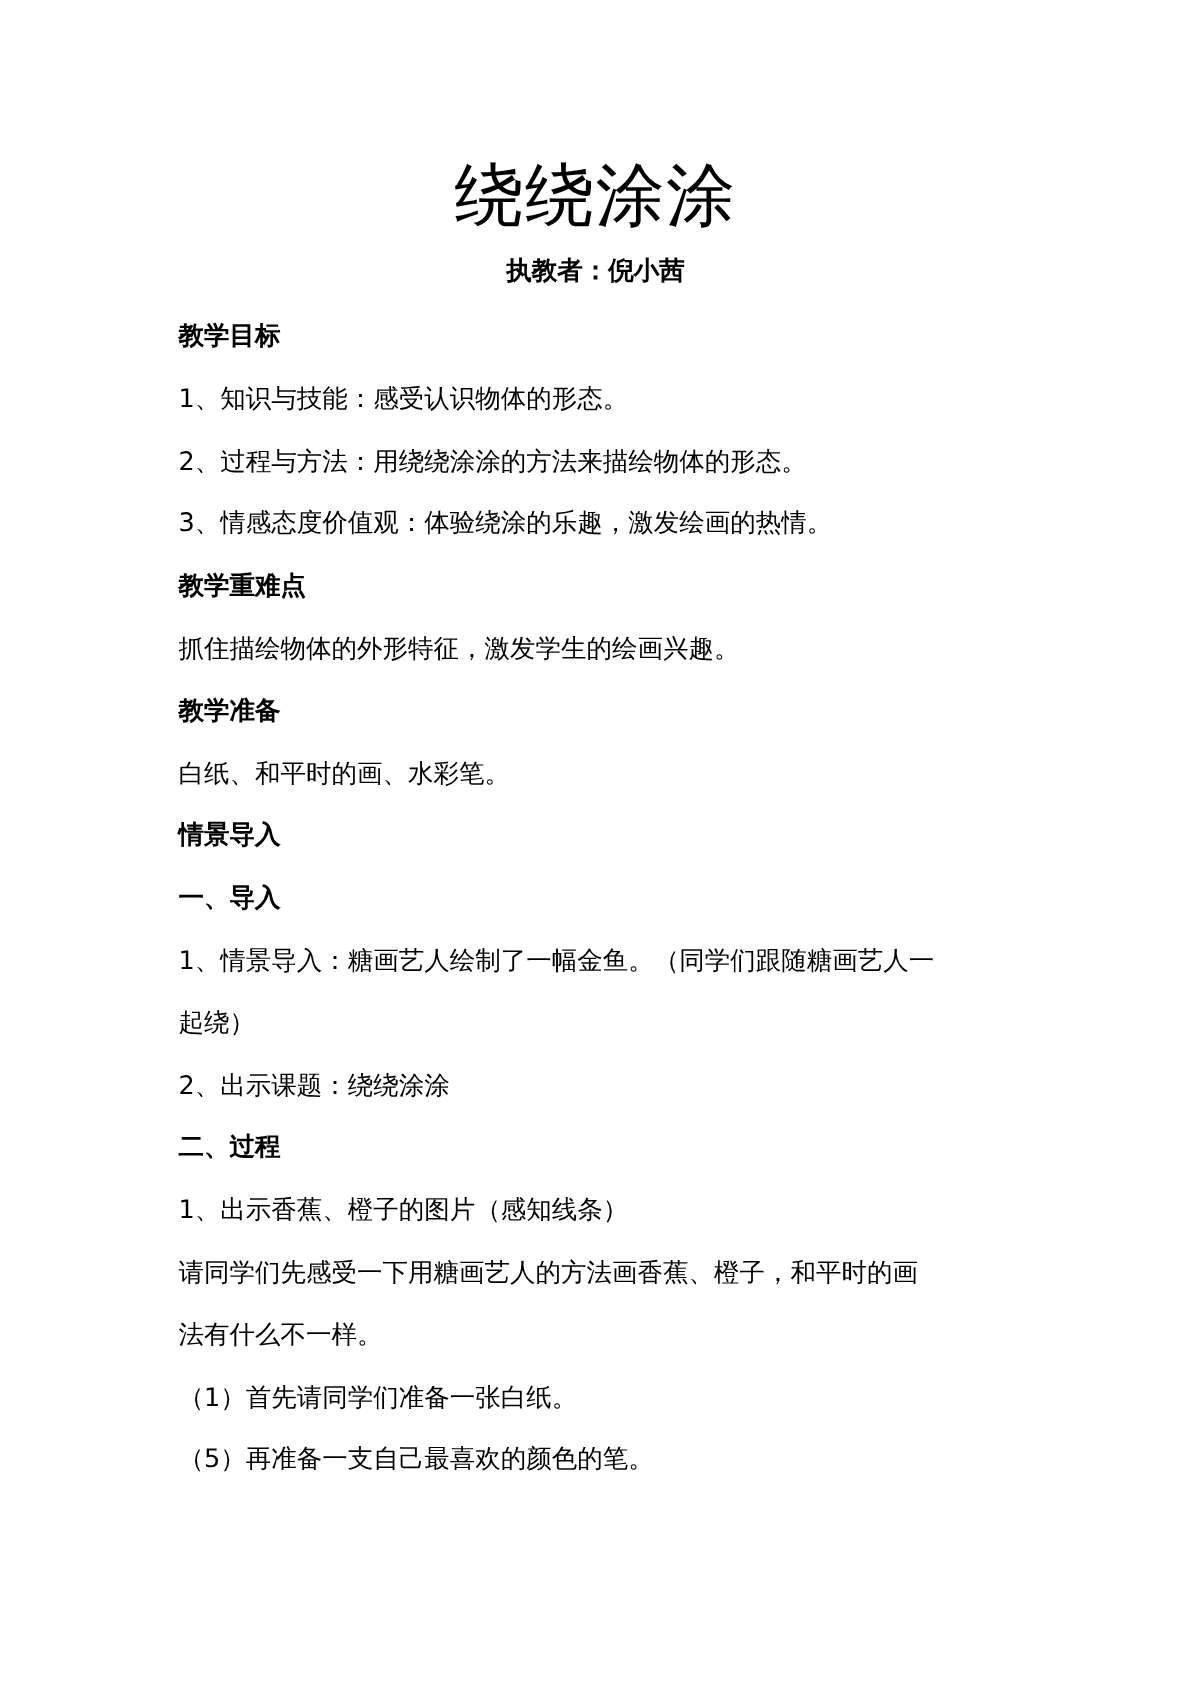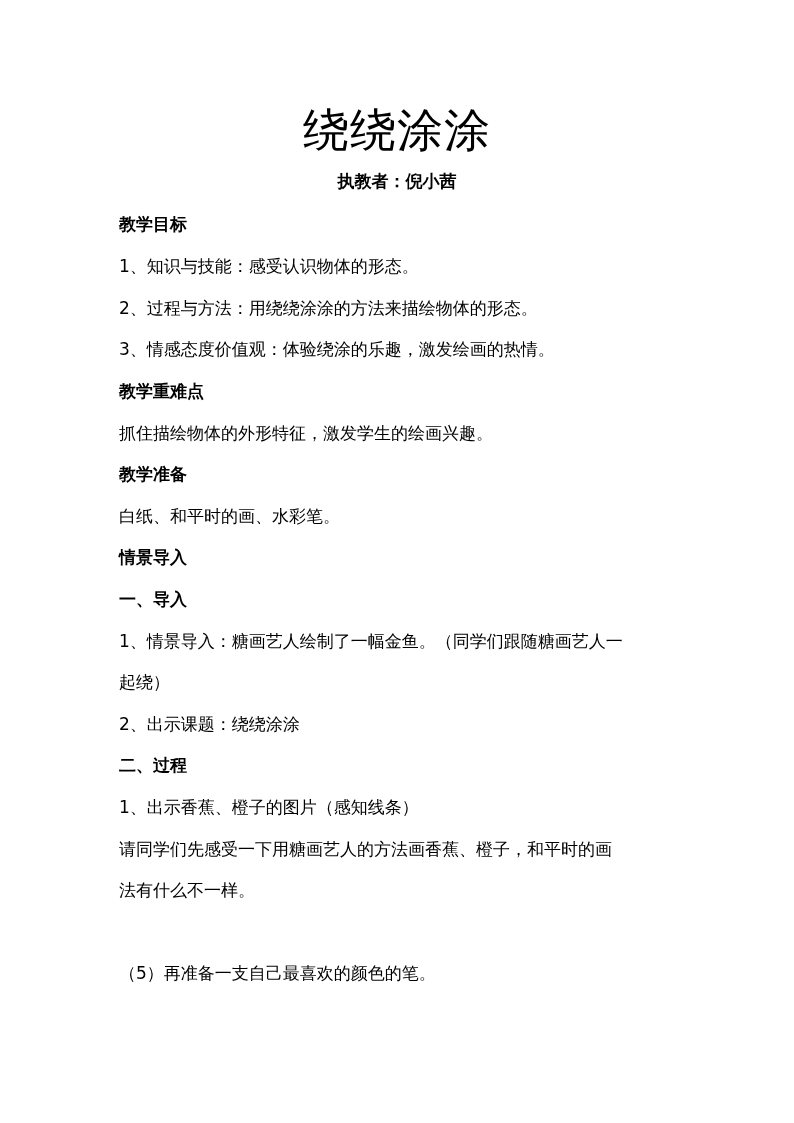--- a/index.html
+++ b/index.html
@@ -35,14 +35,15 @@
   <div class="line h" style="top:544px">情景导入</div>
   <div class="line h" style="top:586px">一、导入</div>
   <div class="line" style="top:628px">1、情景导入：糖画艺人绘制了一幅金鱼。（同学们跟随糖画艺人一</div>
   <div class="line" style="top:669px">起绕）</div>
   <div class="line" style="top:711px">2、出示课题：绕绕涂涂</div>
 
   <div class="line h" style="top:752px">二、过程</div>
   <div class="line" style="top:794px">1、出示香蕉、橙子的图片（感知线条）</div>
   <div class="line" style="top:836px">请同学们先感受一下用糖画艺人的方法画香蕉、橙子，和平时的画</div>
   <div class="line" style="top:877px">法有什么不一样。</div>
+  <div class="line" style="top:919px">（1）首先请同学们准备一张白纸。</div>
   <div class="line" style="top:960px">（5）再准备一支自己最喜欢的颜色的笔。</div>
 </div>
 
 </body></html>

